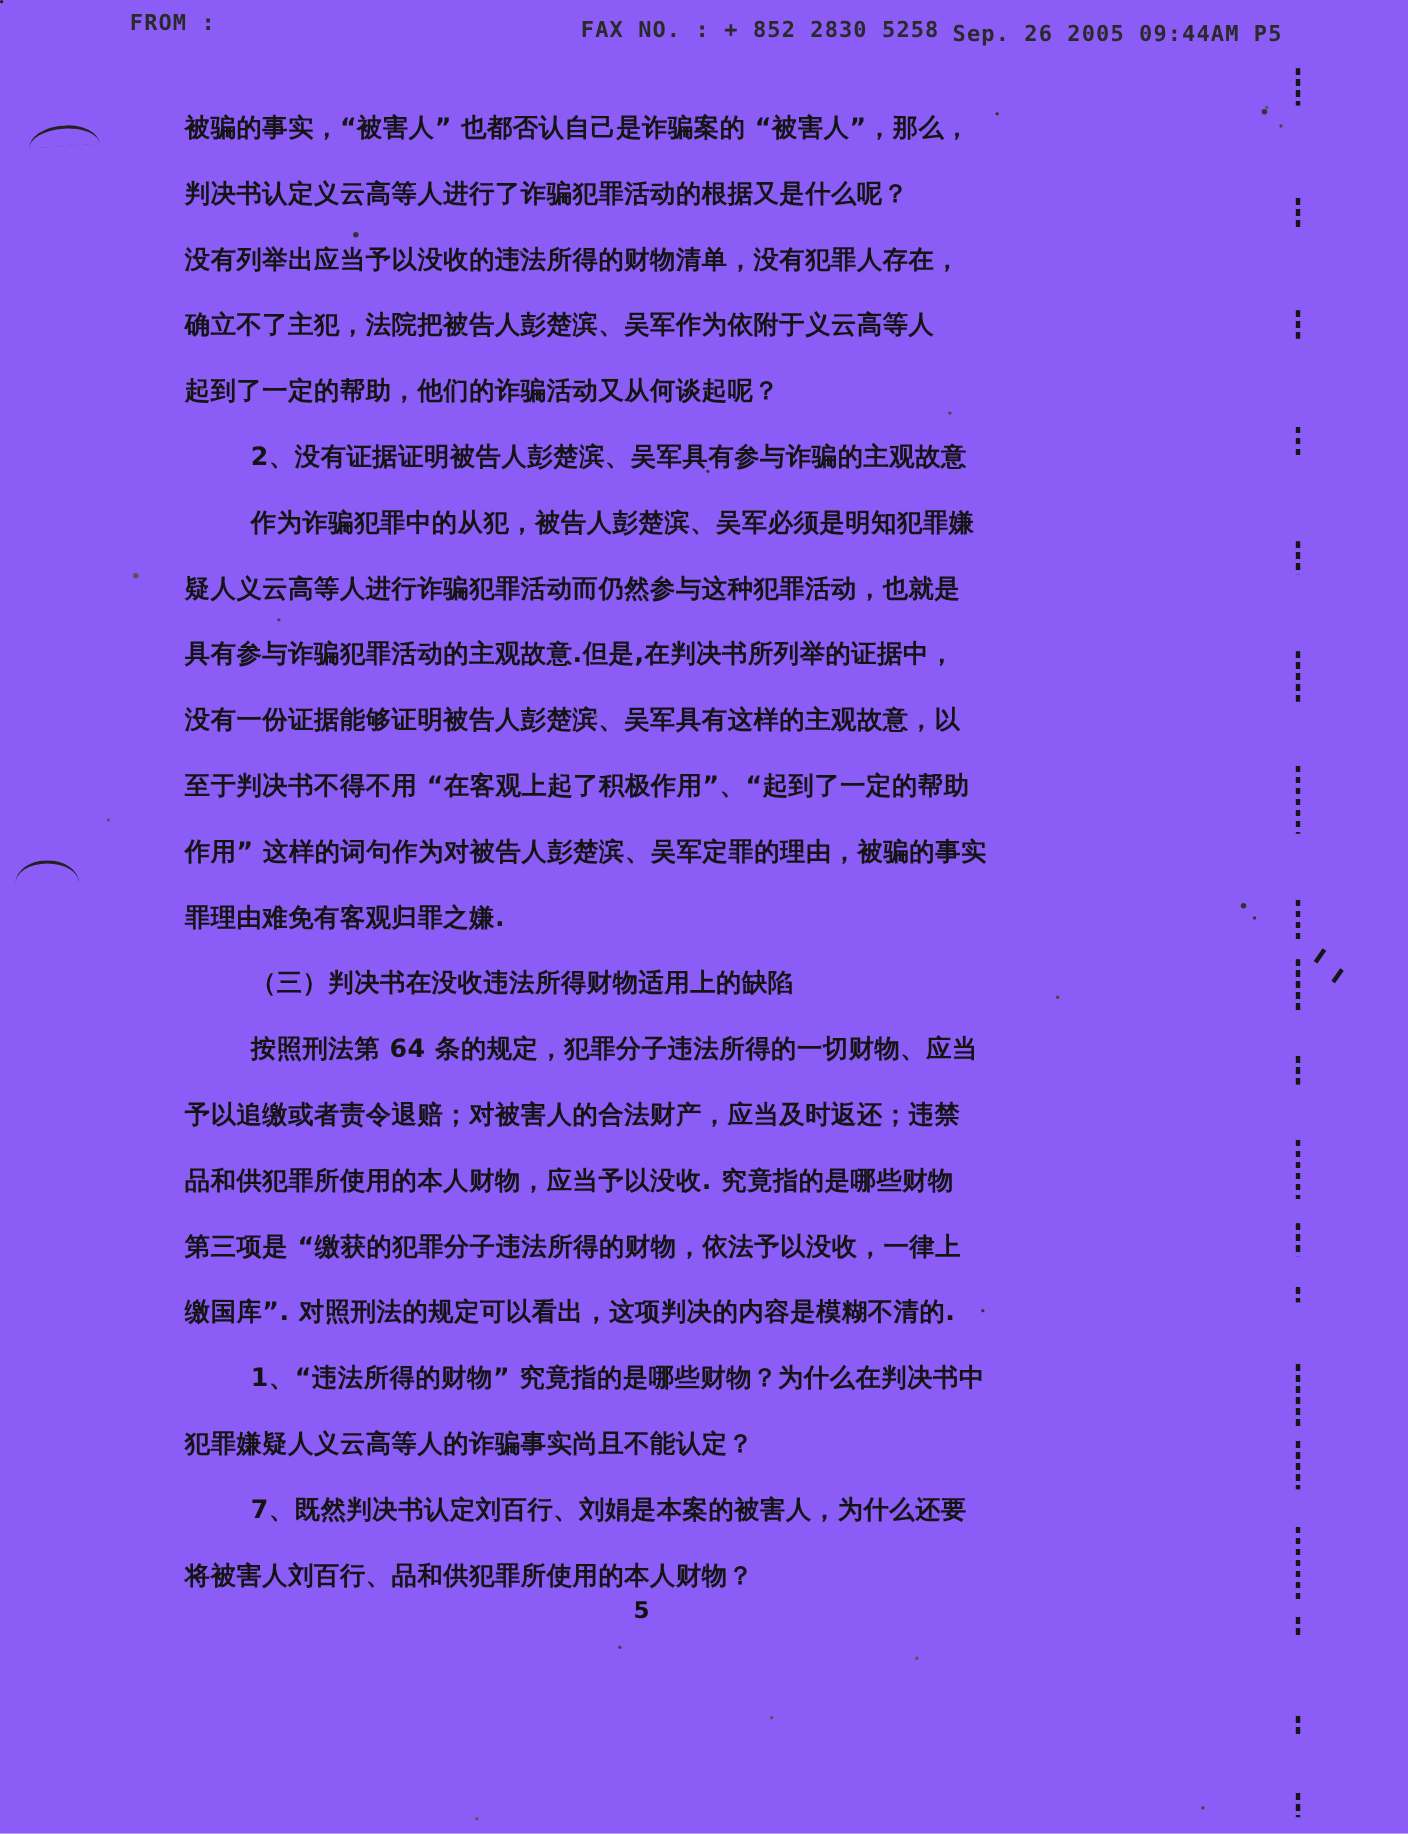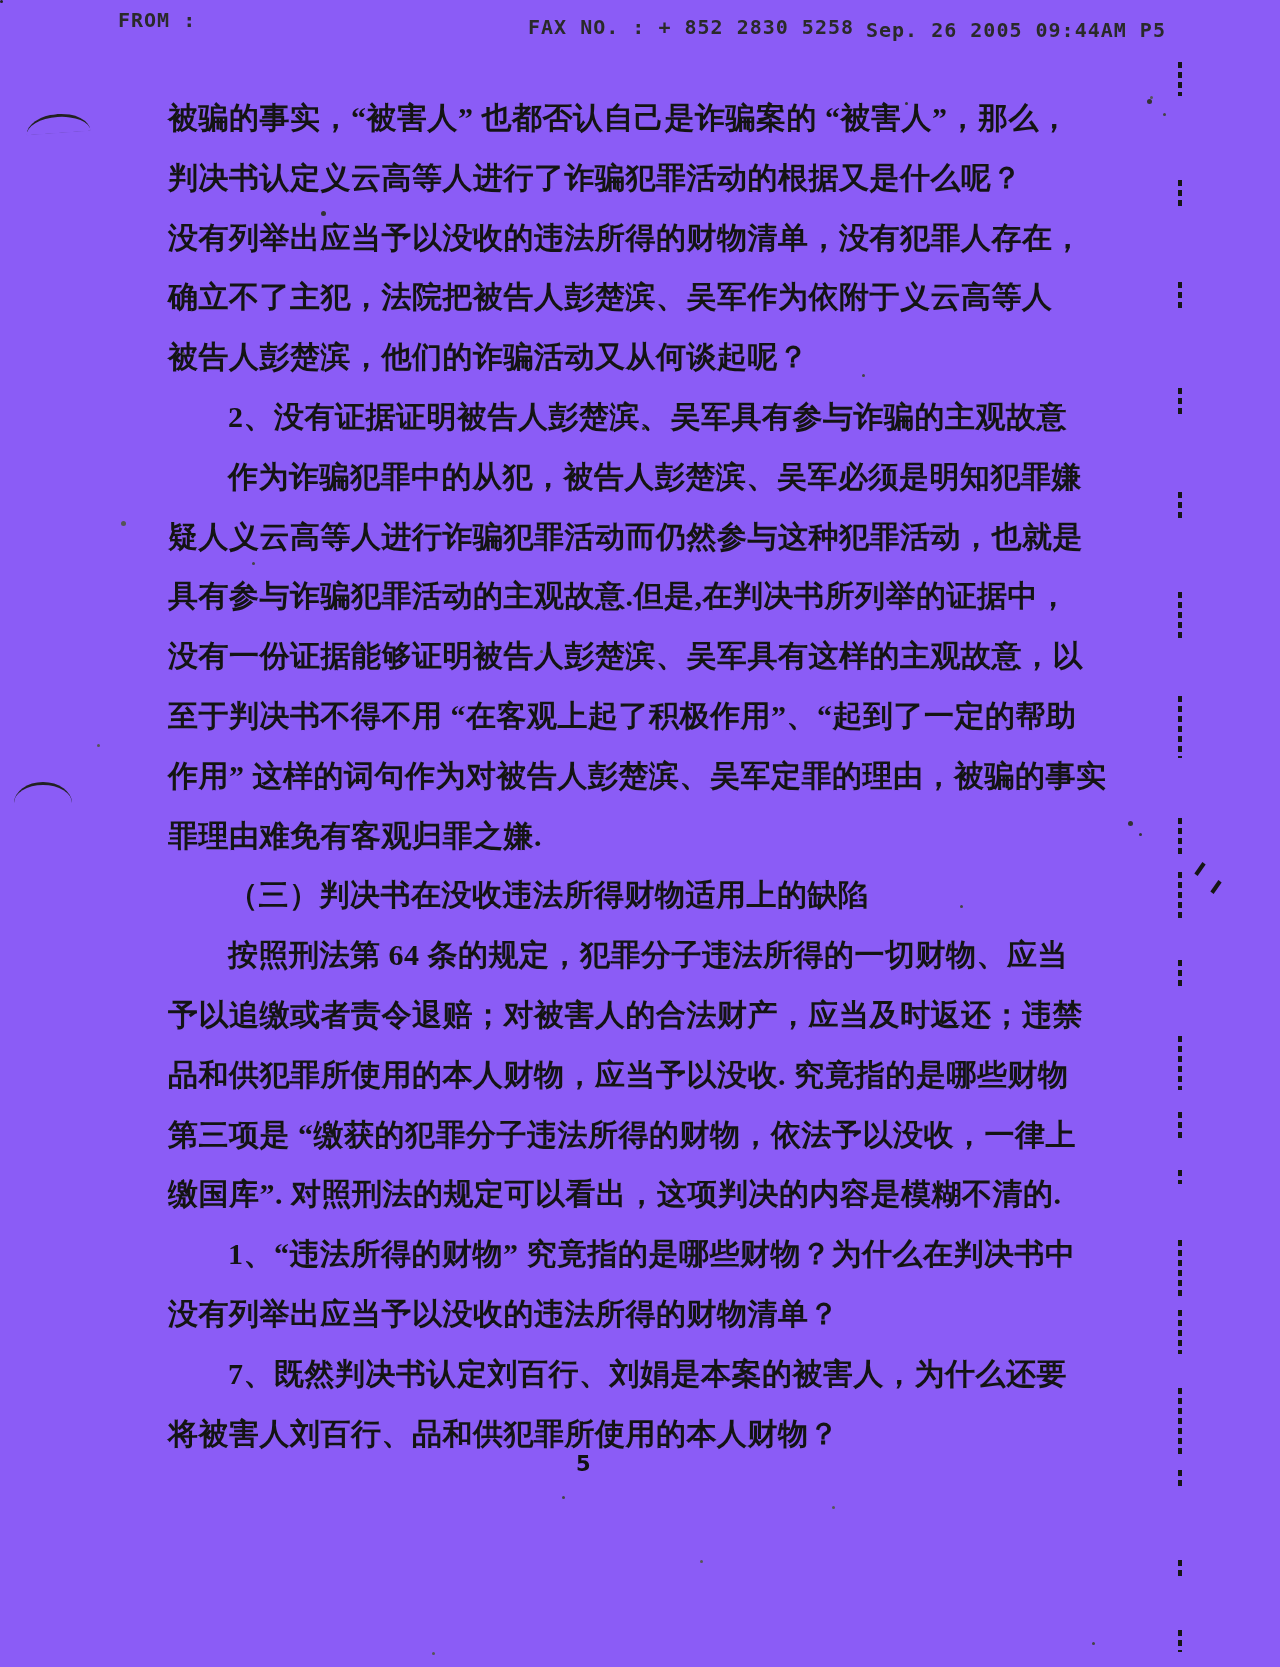--- a/index.html
+++ b/index.html
@@ -27,25 +27,24 @@
 
   
   .doc {
     position:absolute;
     left:168px; top:88px;
     width:800px;
   }
   .line {
     height:59.8px;
     line-height:59.8px;
-    font-size:30px;
+    font-size:23px;
     font-weight:bold;
     white-space:nowrap;
     letter-spacing:0.5px;
-    font-family:Liberation Serif, serif;
   }
   .indent { padding-left:60px; }
 
   .pagenum {
     position:absolute;
     left:576px; top:1452px;
     font-size:21px;
     font-weight:bold;
     color:#111;
   }
@@ -100,37 +99,37 @@
     <span class="hdr-from">FROM :</span>
     <span class="hdr-fax">FAX NO. : + 852 2830 5258</span>
     <span class="hdr-time">Sep. 26 2005 09:44AM P5</span>
   </div>
 
   <div class="doc">
     <div class="line">被骗的事实，“被害人” 也都否认自己是诈骗案的 “被害人”，那么，</div>
     <div class="line">判决书认定义云高等人进行了诈骗犯罪活动的根据又是什么呢？</div>
     <div class="line">没有列举出应当予以没收的违法所得的财物清单，没有犯罪人存在，</div>
     <div class="line">确立不了主犯，法院把被告人彭楚滨、吴军作为依附于义云高等人</div>
-    <div class="line">被告人彭楚滨，他们的诈骗活动又从何谈起呢？</div>
+    <div class="line">起到了一定的帮助，他们的诈骗活动又从何谈起呢？</div>
     <div class="line indent">2、没有证据证明被告人彭楚滨、吴军具有参与诈骗的主观故意</div>
     <div class="line indent">作为诈骗犯罪中的从犯，被告人彭楚滨、吴军必须是明知犯罪嫌</div>
     <div class="line">疑人义云高等人进行诈骗犯罪活动而仍然参与这种犯罪活动，也就是</div>
     <div class="line">具有参与诈骗犯罪活动的主观故意.但是,在判决书所列举的证据中，</div>
     <div class="line">没有一份证据能够证明被告人彭楚滨、吴军具有这样的主观故意，以</div>
     <div class="line">至于判决书不得不用 “在客观上起了积极作用”、“起到了一定的帮助</div>
     <div class="line">作用” 这样的词句作为对被告人彭楚滨、吴军定罪的理由，被骗的事实</div>
     <div class="line">罪理由难免有客观归罪之嫌.</div>
     <div class="line indent">（三）判决书在没收违法所得财物适用上的缺陷</div>
     <div class="line indent">按照刑法第 64 条的规定，犯罪分子违法所得的一切财物、应当</div>
     <div class="line">予以追缴或者责令退赔；对被害人的合法财产，应当及时返还；违禁</div>
     <div class="line">品和供犯罪所使用的本人财物，应当予以没收. 究竟指的是哪些财物</div>
     <div class="line">第三项是 “缴获的犯罪分子违法所得的财物，依法予以没收，一律上</div>
     <div class="line">缴国库”. 对照刑法的规定可以看出，这项判决的内容是模糊不清的.</div>
     <div class="line indent">1、“违法所得的财物” 究竟指的是哪些财物？为什么在判决书中</div>
-    <div class="line">没有列举出应当予以没收的违法所得的财物清单？</div>
+    <div class="line">犯罪嫌疑人义云高等人的诈骗事实尚且不能认定？</div>
     <div class="line indent">7、既然判决书认定刘百行、刘娟是本案的被害人，为什么还要</div>
     <div class="line">将被害人刘百行、品和供犯罪所使用的本人财物？</div>
   </div>
 
   <div class="pagenum">5</div>
 
   <div class="dashes">
     <i style="top:62px;height:34px;"></i>
     <i style="top:180px;height:28px;"></i>
     <i style="top:282px;height:26px;"></i>

